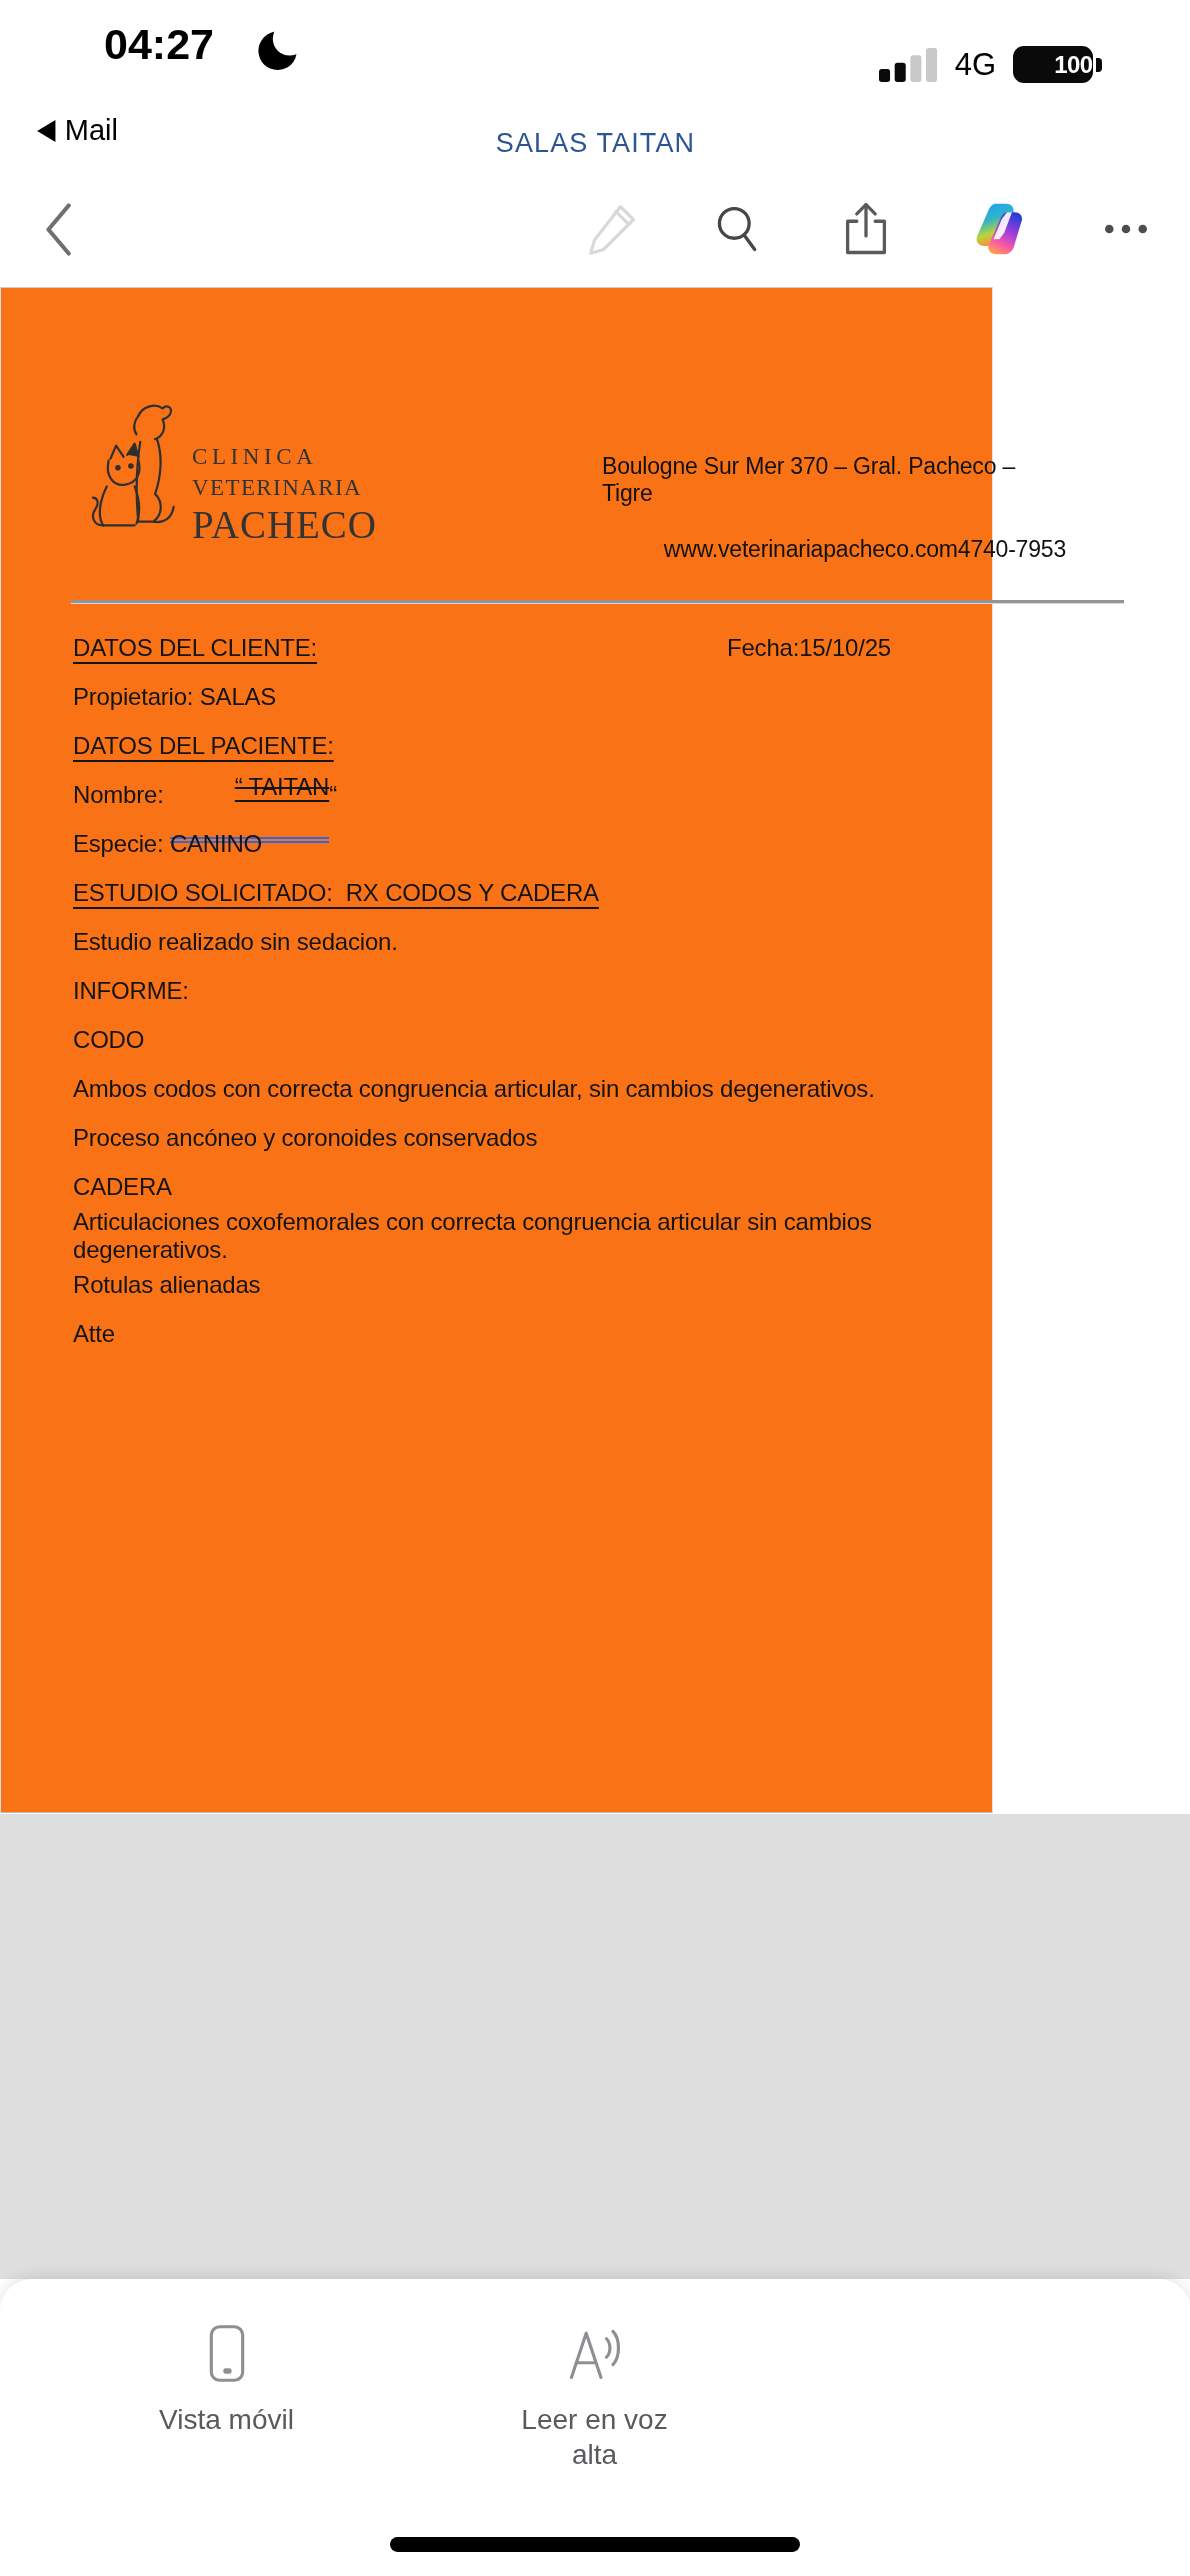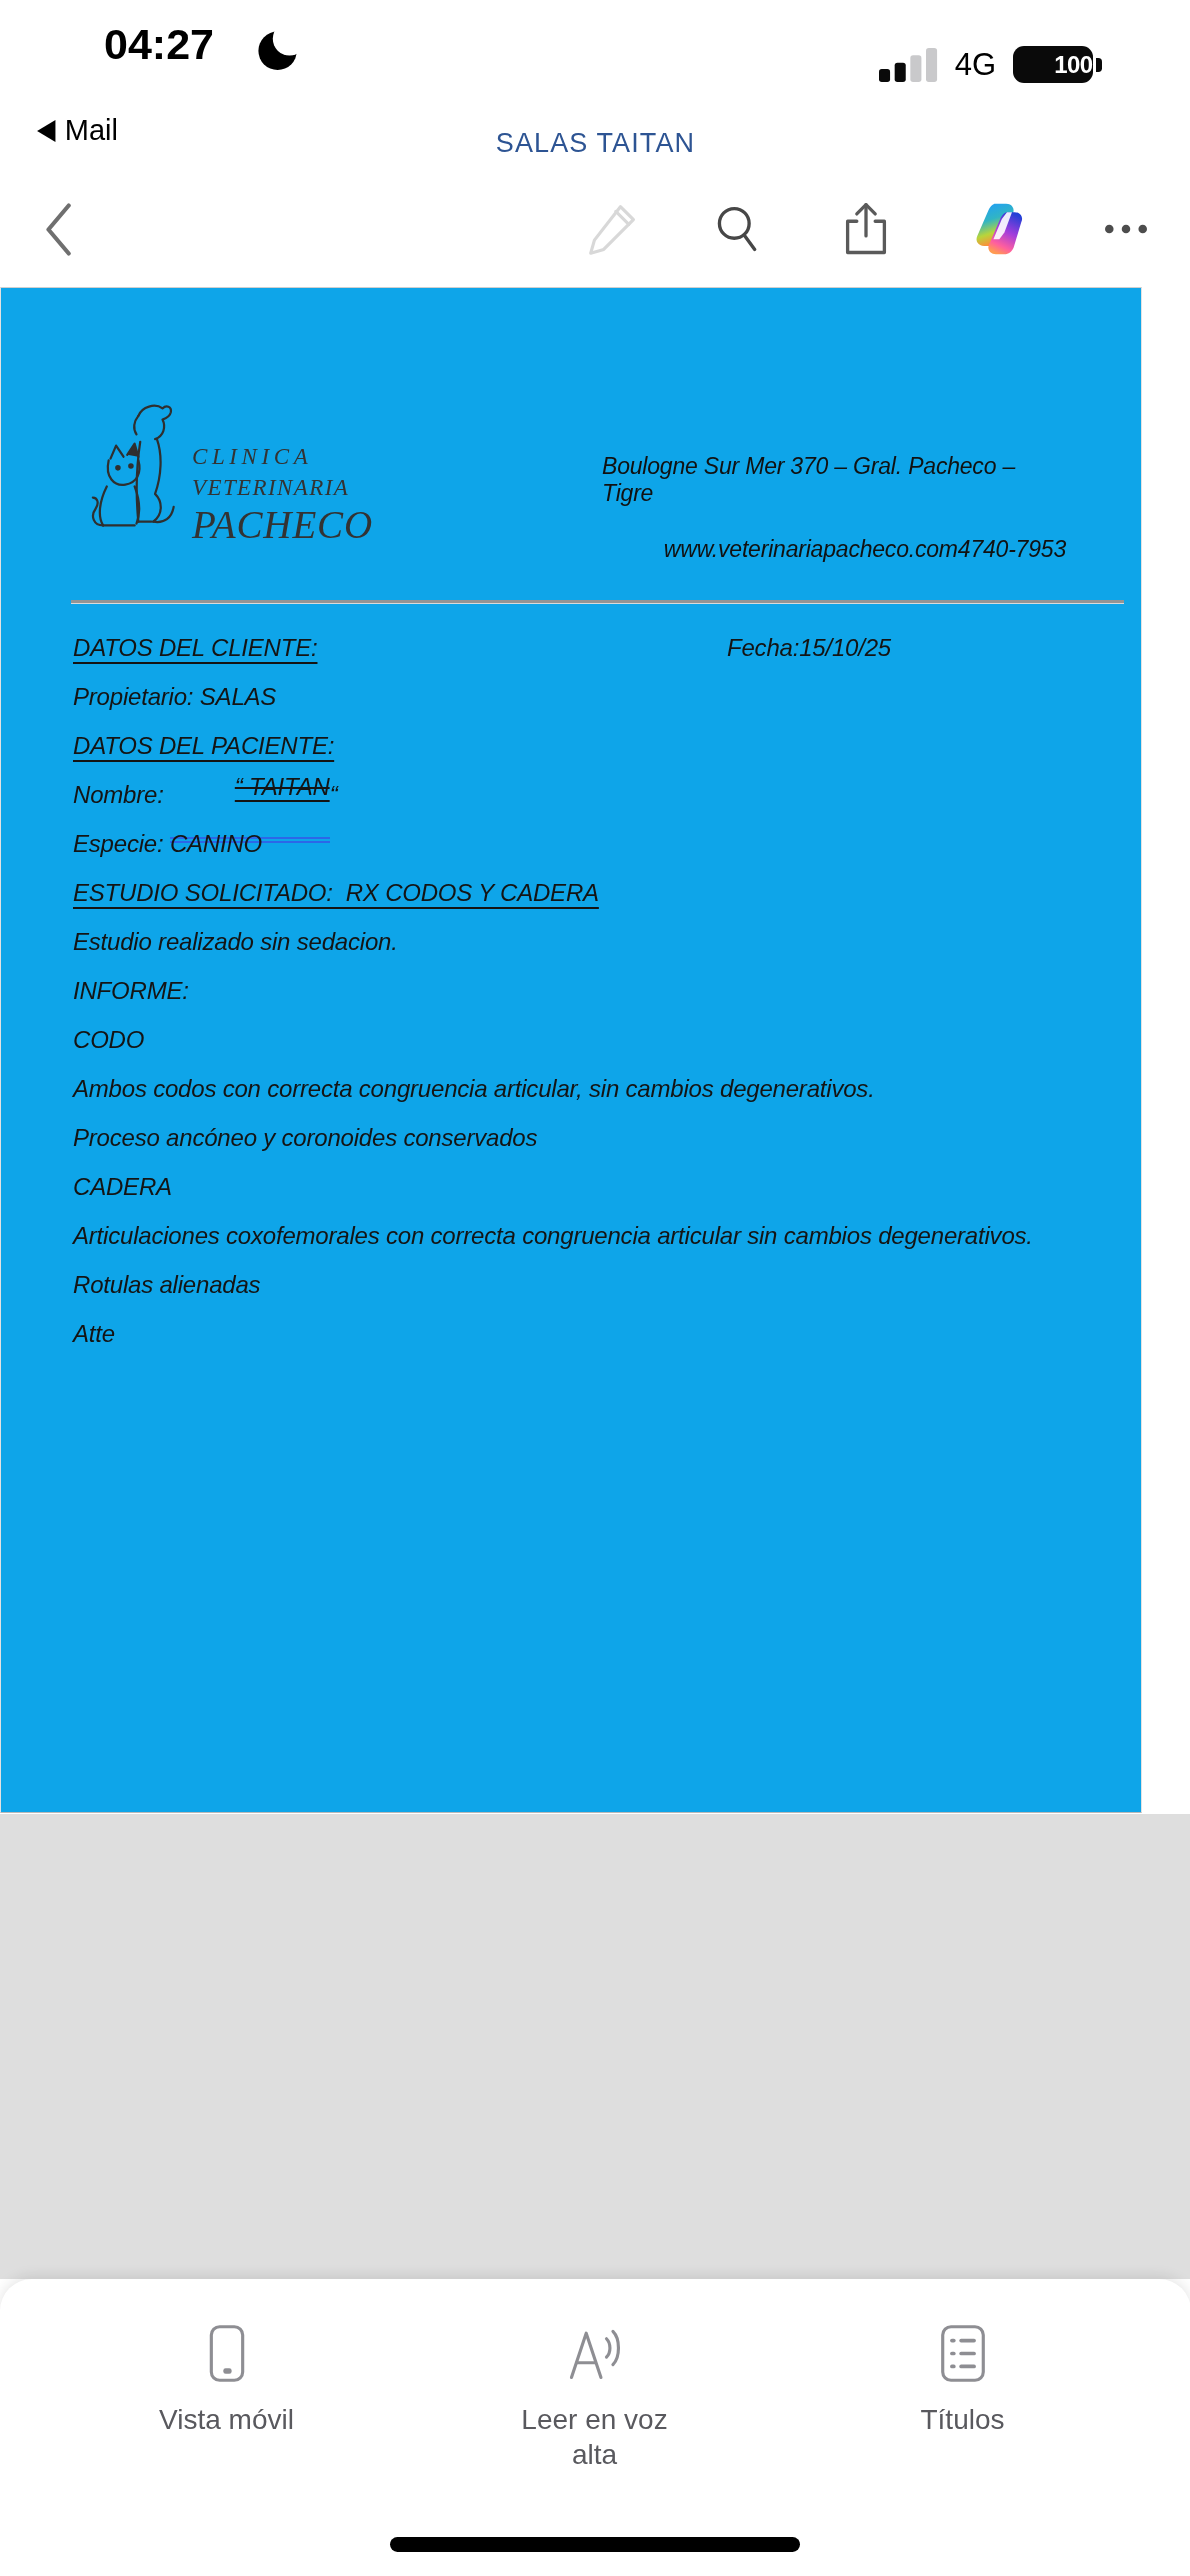--- a/index.html
+++ b/index.html
@@ -18,23 +18,23 @@
   .battery .pct{color:#fff;font-size:24px;font-weight:700;letter-spacing:-0.5px;}
   .batt-tip{width:6.5px;height:14px;background:#0a0a0a;border-radius:0 3.7px 3.7px 0;margin-left:2.8px;}
 
   
   .doc-title{position:absolute;left:0;right:0;top:128px;text-align:center;
              font-size:27px;letter-spacing:1.1px;color:#2d5493;}
   .toolbar-icon{position:absolute;top:202px;width:54px;height:54px;display:flex;
                 align-items:center;justify-content:center;}
 
   
-  .page{position:absolute;left:0;top:287px;width:1142px;height:1526px;background:#0ea5e9;
+  .page{position:absolute;left:0;top:287px;width:993px;height:1526px;background:#f97316;
         border-top:1.9px solid #cfcfcf;border-bottom:1.9px solid #b9b9b9;
-        border-left:0.9px solid #e2e2e2;border-right:0.9px solid #e2e2e2;box-sizing:border-box;font-style:italic;}
+        border-left:0.9px solid #e2e2e2;border-right:0.9px solid #e2e2e2;box-sizing:border-box;}
   .logo-art{position:absolute;left:89px;top:113px;}
   .logo-text{position:absolute;left:191px;top:156px;font-family:"Liberation Serif",serif;color:#333;}
   .logo-l1{font-size:23px;letter-spacing:4.6px;}
   .logo-l2{font-size:23px;letter-spacing:1.4px;margin-top:4.6px;}
   .logo-l3{font-size:39px;letter-spacing:0.9px;margin-top:1.9px;}
   .addr{position:absolute;left:601px;top:165px;width:464px;font-size:23px;color:#111;
         letter-spacing:-0.2px;}
   .addr-row2{display:flex;justify-content:flex-end;margin-top:29px;}
   .hdr-rule{position:absolute;left:70px;width:1053px;top:312px;height:2.8px;background:#949494;
             border-bottom:1.9px solid #dadada;}
@@ -245,32 +245,18 @@
         <g fill="none" stroke="#8e8e93" stroke-width="3.4" stroke-linecap="round" stroke-linejoin="round">
           <path d="M8 58 L24 10 L40 58"></path>
           <line x1="14" y1="42" x2="34" y2="42"></line>
           <path d="M46 16 C51 21 51 31 46 36"></path>
           <path d="M53 8 C61 16 61 36 53 44"></path>
         </g>
       </svg>
       <span class="lbl">Leer en voz alta</span>
     </div>
 
-    <div class="sheet-item" style="left:842px;">
-      <svg width="52" height="59" viewBox="0 0 56 64">
-        <rect x="6" y="3" width="44" height="58" rx="9" fill="none" stroke="#8e8e93" stroke-width="3.4"></rect>
-        <g stroke="#8e8e93" stroke-width="4" stroke-linecap="round">
-          <line x1="16" y1="18" x2="18" y2="18"></line>
-            <line x1="26" y1="18" x2="40" y2="18"></line>
-          <line x1="16" y1="32" x2="18" y2="32"></line>
-            <line x1="26" y1="32" x2="40" y2="32"></line>
-          <line x1="16" y1="46" x2="18" y2="46"></line>
-            <line x1="26" y1="46" x2="40" y2="46"></line>
-        </g>
-      </svg>
-      <span class="lbl">Títulos</span>
-    </div>
   </div>
 
   <div class="homebar"></div>
 
 </div>
 
 
 </body></html>

